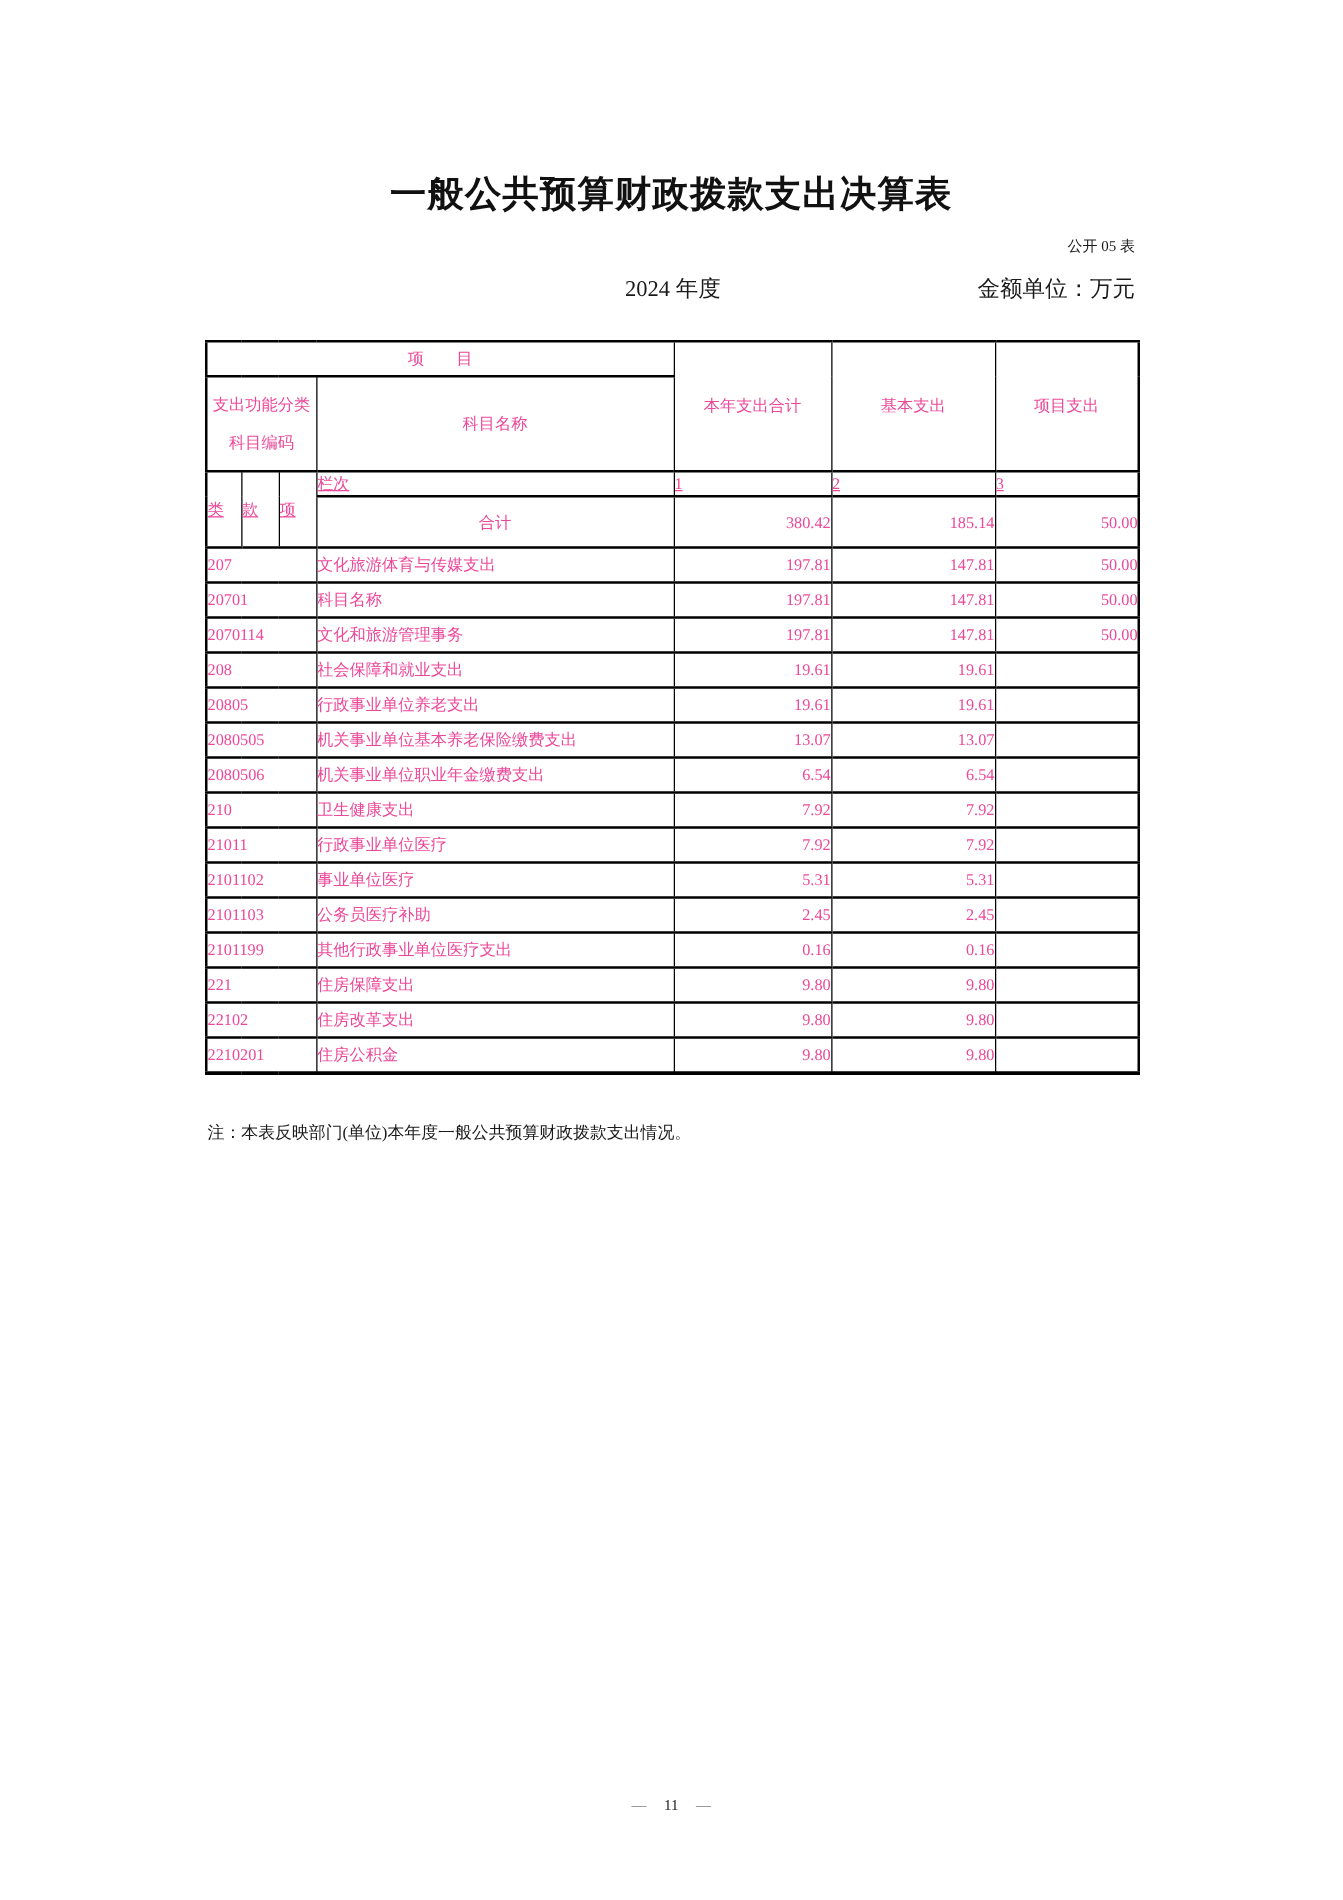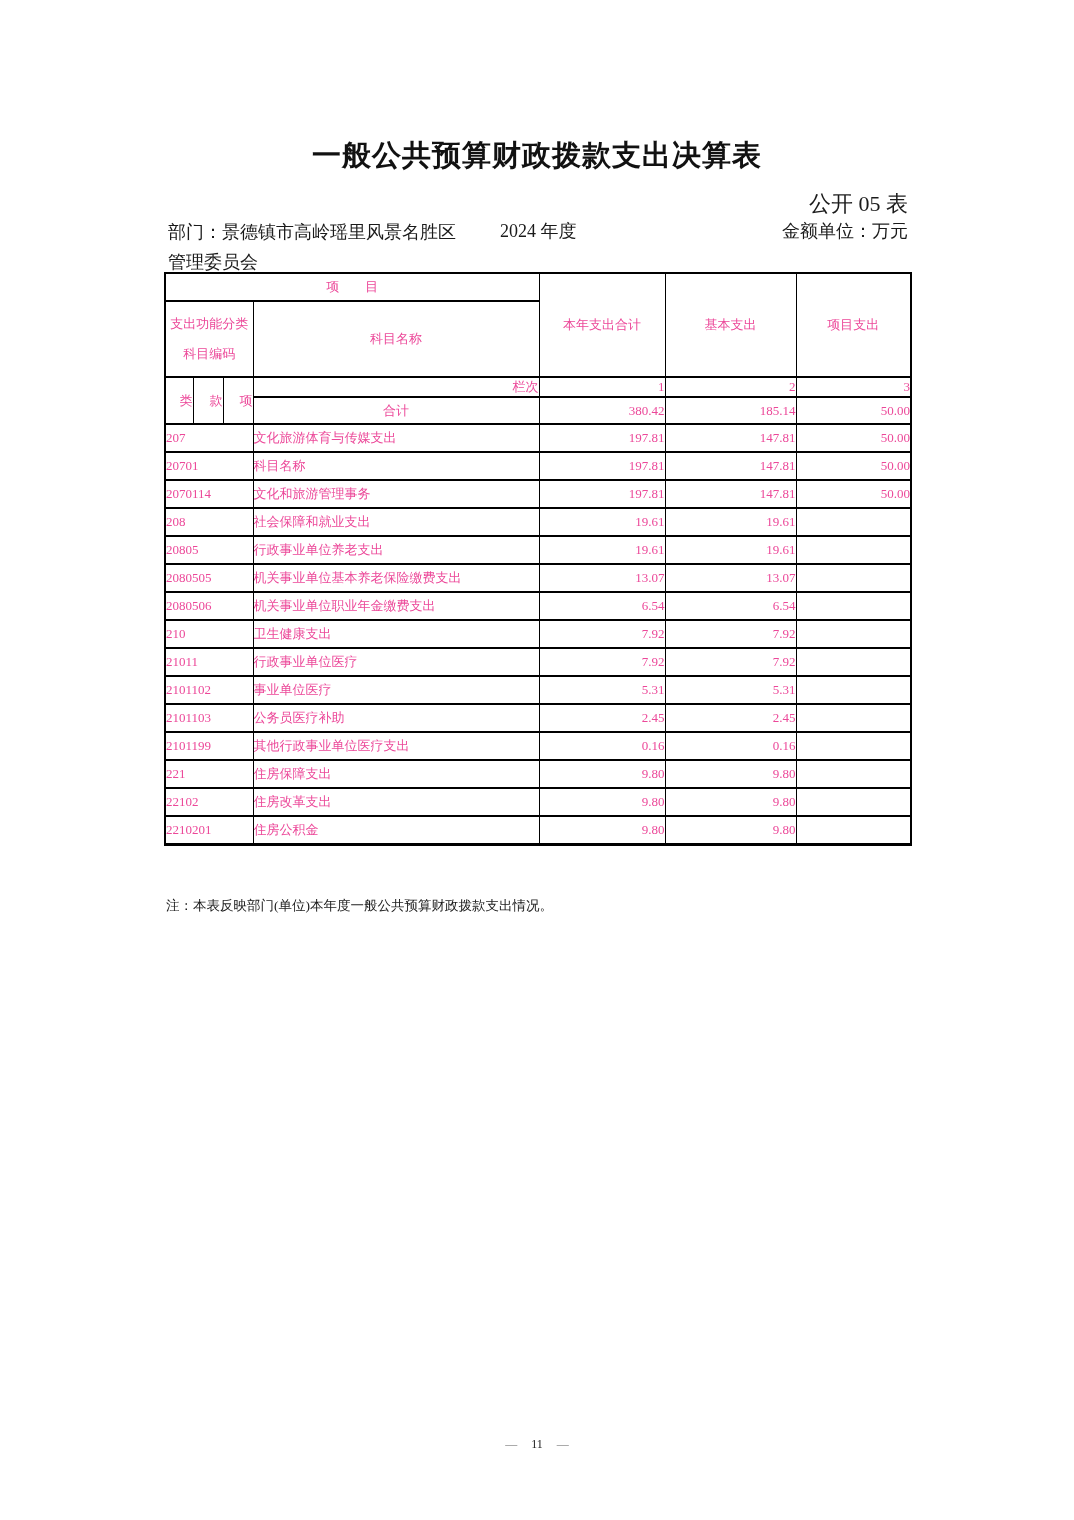--- a/index.html
+++ b/index.html
@@ -21,21 +21,21 @@
     text-align: center;
     font-family: "Liberation Sans", "DejaVu Sans", sans-serif;
     font-weight: bold;
     font-size: 29px;
     letter-spacing: 1px;
     color: #111;
   }
   .form-no {
     position: absolute;
     top: 189px; right: 166px;
-    font-size: 22px;
+    font-size: 12px;
   }
   .dept {
     position: absolute;
     top: 217px; left: 168px;
     width: 288px;
     font-size: 18px;
     line-height: 30px;
     word-break: break-all;
   }
   .year {
@@ -61,22 +61,22 @@
     border: 1px solid #000;
     border-top-width: 2px;
     border-bottom-width: 2px;
     vertical-align: middle;
     padding: 0;
     overflow: hidden;
   }
   table.budget { border: 2px solid #000; border-bottom-width: 3px; }
   .hrow1 td { height: 28px; text-align: center; }
   .hrow2 td { height: 76px; text-align: center; }
-  .hrow3 td { height: 16px; text-align: right; }
-  .hrow4 td { height: 27px; }
+  .hrow3 td { height: 16px; text-align: left; text-decoration: underline; }
+  .hrow4 td { height: 41px; }
   .func-class { line-height: 30px; }
   .c-center { text-align: center; }
   .c-num { text-align: right; padding-right: 9px; }
   .data-row td { height: 28px; }
   .c-code { padding-left: 9px; text-align: left; }
   .c-name { padding-left: 9px; text-align: left; }
   .note {
     position: absolute;
     top: 897px; left: 166px;
     font-size: 13.5px;
@@ -93,21 +93,20 @@
 </style>
 </head>
 <body>
 
 <div class="page">
 
   <div class="doc-title">一般公共预算财政拨款支出决算表</div>
 
   <div class="form-no">公开 05 表</div>
 
-  <div class="dept">部门：景德镇市高岭瑶里风景名胜区管理委员会</div>
   <div class="year">2024 年度</div>
   <div class="unit">金额单位：万元</div>
 
   <table class="budget">
     <colgroup>
       <col style="width:28px">
         <col style="width:30px">
         <col style="width:30px">
       <col style="width:286px">
       <col style="width:126px">

